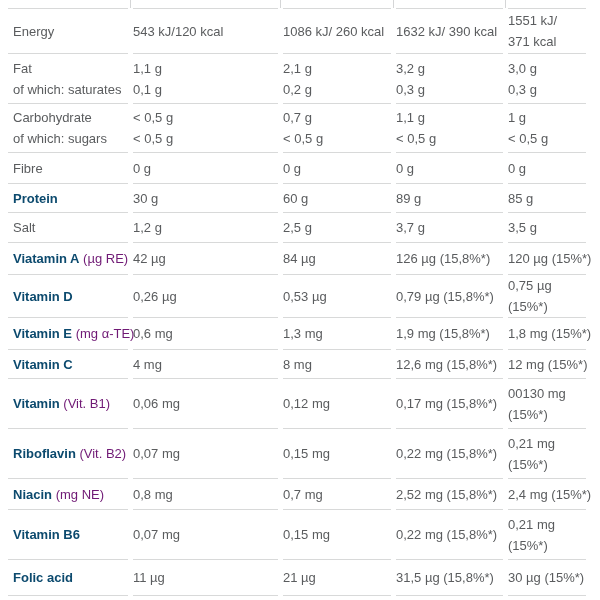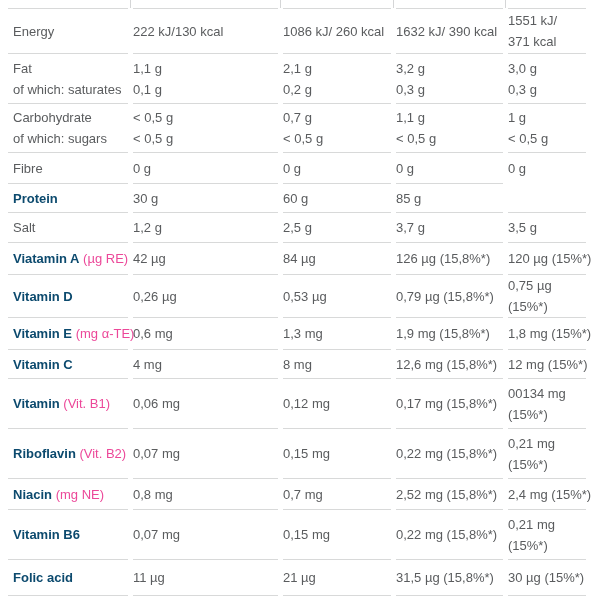--- a/index.html
+++ b/index.html
@@ -10,42 +10,42 @@
   }
   .tick { position:absolute; top:0; width:1px; height:8px; background:#d5d6d7; }
   #tbl { position:absolute; left:8px; top:8px; width:578px; }
   .row { display:grid; grid-template-columns:120px 145px 108px 107px 78px; column-gap:5px; }
   .cell {
     border-top:1px solid #d8d9d9; display:flex; align-items:center;
     white-space:pre; font-size:13px; line-height:21px; color:#5a5c5e; overflow:visible;
   }
   .label { padding-left:5px; }
   .bl .lbl { font-weight:700; color:#0c4a6e; }
-  .note { font-weight:400; color:#ec4899; }
+  .note { font-weight:400; color:#701a75; }
   
   .r0{height:45px}.r1{height:50px}.r2{height:49px}.r3{height:31px}.r4{height:29px}
   .r5{height:30px}.r6{height:32px}.r7{height:43px}.r8{height:32px}.r9{height:29px}
   .r10{height:50px}.r11{height:50px}.r12{height:31px}.r13{height:50px}.r14{height:36px}
   .r15{height:5px}
 </style>
 </head>
 <body>
 
 <div id="screen">
 
   <div class="tick" style="left:130px"></div>
   <div class="tick" style="left:280px"></div>
   <div class="tick" style="left:393px"></div>
   <div class="tick" style="left:505px"></div>
 
   <div id="tbl">
 
     <div class="row r0">
       <div class="cell label"><span class="lbl">Energy</span><span class="note"></span></div>
-      <div class="cell">222 kJ/130 kcal</div>
+      <div class="cell">543 kJ/120 kcal</div>
       <div class="cell">1086 kJ/ 260 kcal</div>
       <div class="cell">1632 kJ/ 390 kcal</div>
       <div class="cell">1551 kJ/
 371 kcal</div>
     </div>
 
     <div class="row r1">
       <div class="cell label"><span class="lbl">Fat
 of which: saturates</span><span class="note"></span></div>
       <div class="cell">1,1 g
@@ -76,20 +76,21 @@
       <div class="cell">0 g</div>
       <div class="cell">0 g</div>
       <div class="cell">0 g</div>
       <div class="cell">0 g</div>
     </div>
 
     <div class="row r4 bl">
       <div class="cell label"><span class="lbl">Protein</span><span class="note"></span></div>
       <div class="cell">30 g</div>
       <div class="cell">60 g</div>
+      <div class="cell">89 g</div>
       <div class="cell">85 g</div>
     </div>
 
     <div class="row r5">
       <div class="cell label"><span class="lbl">Salt</span><span class="note"></span></div>
       <div class="cell">1,2 g</div>
       <div class="cell">2,5 g</div>
       <div class="cell">3,7 g</div>
       <div class="cell">3,5 g</div>
     </div>
@@ -125,21 +126,21 @@
       <div class="cell">8 mg</div>
       <div class="cell">12,6 mg (15,8%*)</div>
       <div class="cell">12 mg (15%*)</div>
     </div>
 
     <div class="row r10 bl">
       <div class="cell label"><span class="lbl">Vitamin</span><span class="note"> (Vit. B1)</span></div>
       <div class="cell">0,06 mg</div>
       <div class="cell">0,12 mg</div>
       <div class="cell">0,17 mg (15,8%*)</div>
-      <div class="cell">00134 mg
+      <div class="cell">00130 mg
 (15%*)</div>
     </div>
 
     <div class="row r11 bl">
       <div class="cell label"><span class="lbl">Riboflavin</span><span class="note"> (Vit. B2)</span></div>
       <div class="cell">0,07 mg</div>
       <div class="cell">0,15 mg</div>
       <div class="cell">0,22 mg (15,8%*)</div>
       <div class="cell">0,21 mg
 (15%*)</div>

